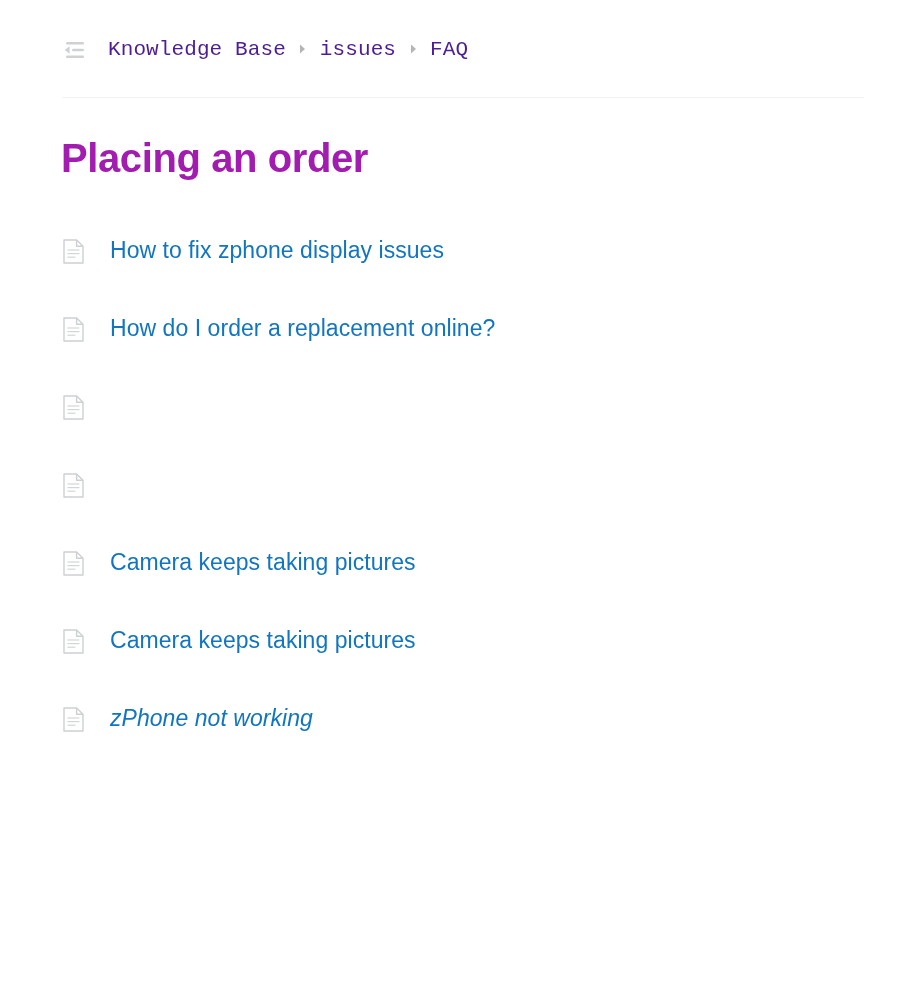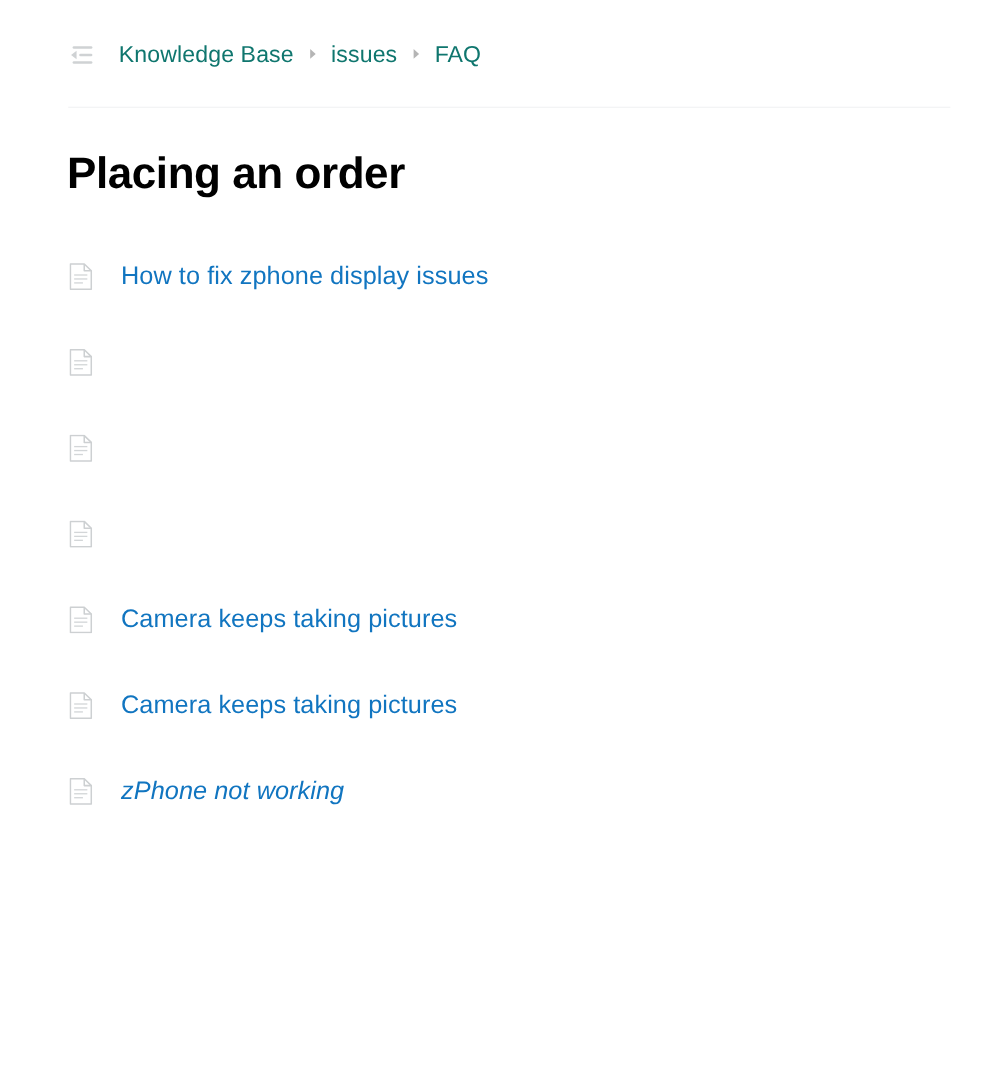--- a/index.html
+++ b/index.html
@@ -50,25 +50,26 @@
   .sidebar-toggle svg { display: block; }
 
   .breadcrumb {
     display: flex;
     align-items: center;
     font-size: 21px;
     letter-spacing: 0.1px;
   }
 
   .crumb {
-    color: #0f766e;
+    color: #4c1d95;
     font-weight: 400;
     white-space: nowrap;
     cursor: pointer;
     line-height: 1;
+    font-family: Liberation Mono, monospace;
   }
   .crumb.last { cursor: default; }
 
   .crumb-sep {
     margin: 0 12px;
     display: inline-flex;
     align-items: center;
     justify-content: center;
     width: 10px;
     height: 14px;
@@ -84,21 +85,21 @@
     background: #f1f2f3;
   }
 
   
   .page-title {
     position: absolute;
     left: 61px;
     top: 135px;
     font-size: 40px;
     font-weight: 700;
-    color: #000000;
+    color: #a21caf;
     letter-spacing: -0.4px;
     line-height: 1.18;
   }
 
   
   .article-list {
     position: absolute;
     left: 62px;
     top: 236px;
     width: 820px;
@@ -190,20 +191,21 @@
     <li class="article-item">
       <span class="doc-icon">
         <svg width="21" height="25" viewBox="0 0 21 25" aria-hidden="true">
           <path d="M1 1 H13.6 L20 7.2 V24 H1 Z" fill="#ffffff" stroke="#cdd0d2" stroke-width="1.4" stroke-linejoin="round"></path>
           <path d="M13.6 1 V7.2 H20" fill="none" stroke="#cdd0d2" stroke-width="1.4" stroke-linejoin="round"></path>
           <rect x="4.4" y="10.4" width="12" height="1.2" fill="#d3d6d8"></rect>
           <rect x="4.4" y="14" width="12" height="1.2" fill="#d3d6d8"></rect>
           <rect x="4.4" y="17.6" width="8" height="1.2" fill="#d3d6d8"></rect>
         </svg>
       </span>
+      <a class="article-link" href="#">How do I order a replacement online?</a>
     </li>
 
     <li class="article-item">
       <span class="doc-icon">
         <svg width="21" height="25" viewBox="0 0 21 25" aria-hidden="true">
           <path d="M1 1 H13.6 L20 7.2 V24 H1 Z" fill="#ffffff" stroke="#cdd0d2" stroke-width="1.4" stroke-linejoin="round"></path>
           <path d="M13.6 1 V7.2 H20" fill="none" stroke="#cdd0d2" stroke-width="1.4" stroke-linejoin="round"></path>
           <rect x="4.4" y="10.4" width="12" height="1.2" fill="#d3d6d8"></rect>
           <rect x="4.4" y="14" width="12" height="1.2" fill="#d3d6d8"></rect>
           <rect x="4.4" y="17.6" width="8" height="1.2" fill="#d3d6d8"></rect>

